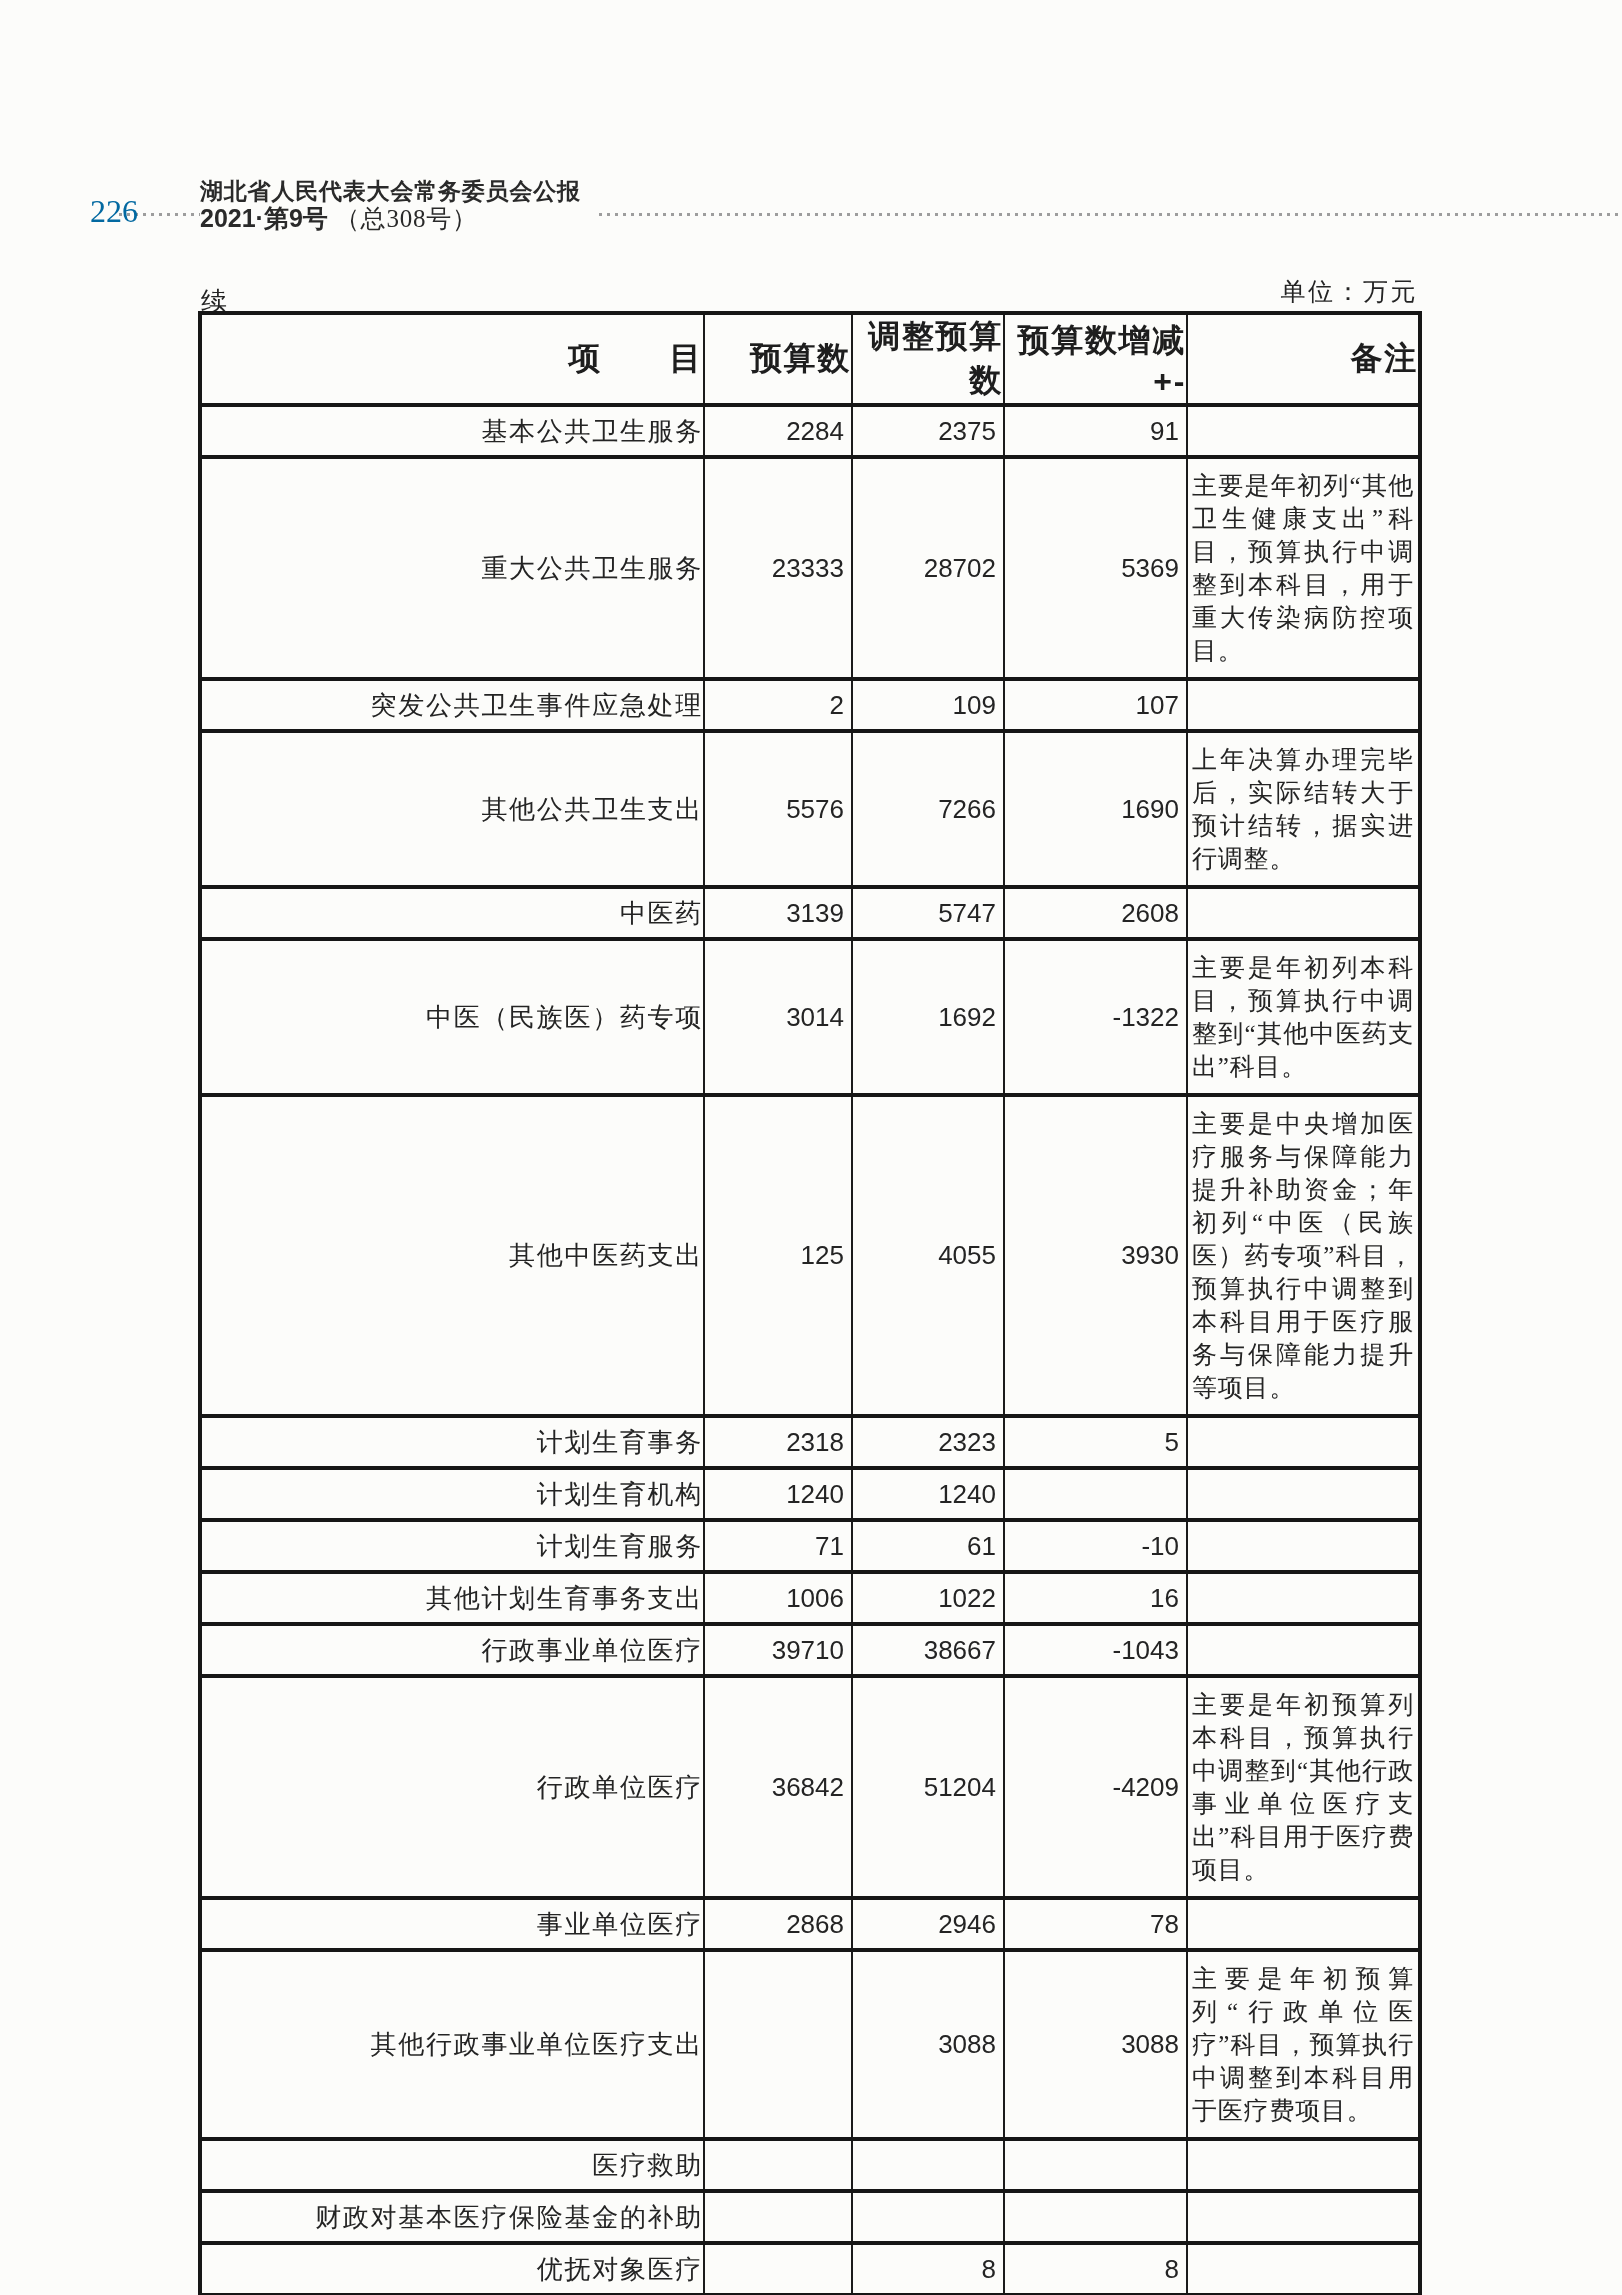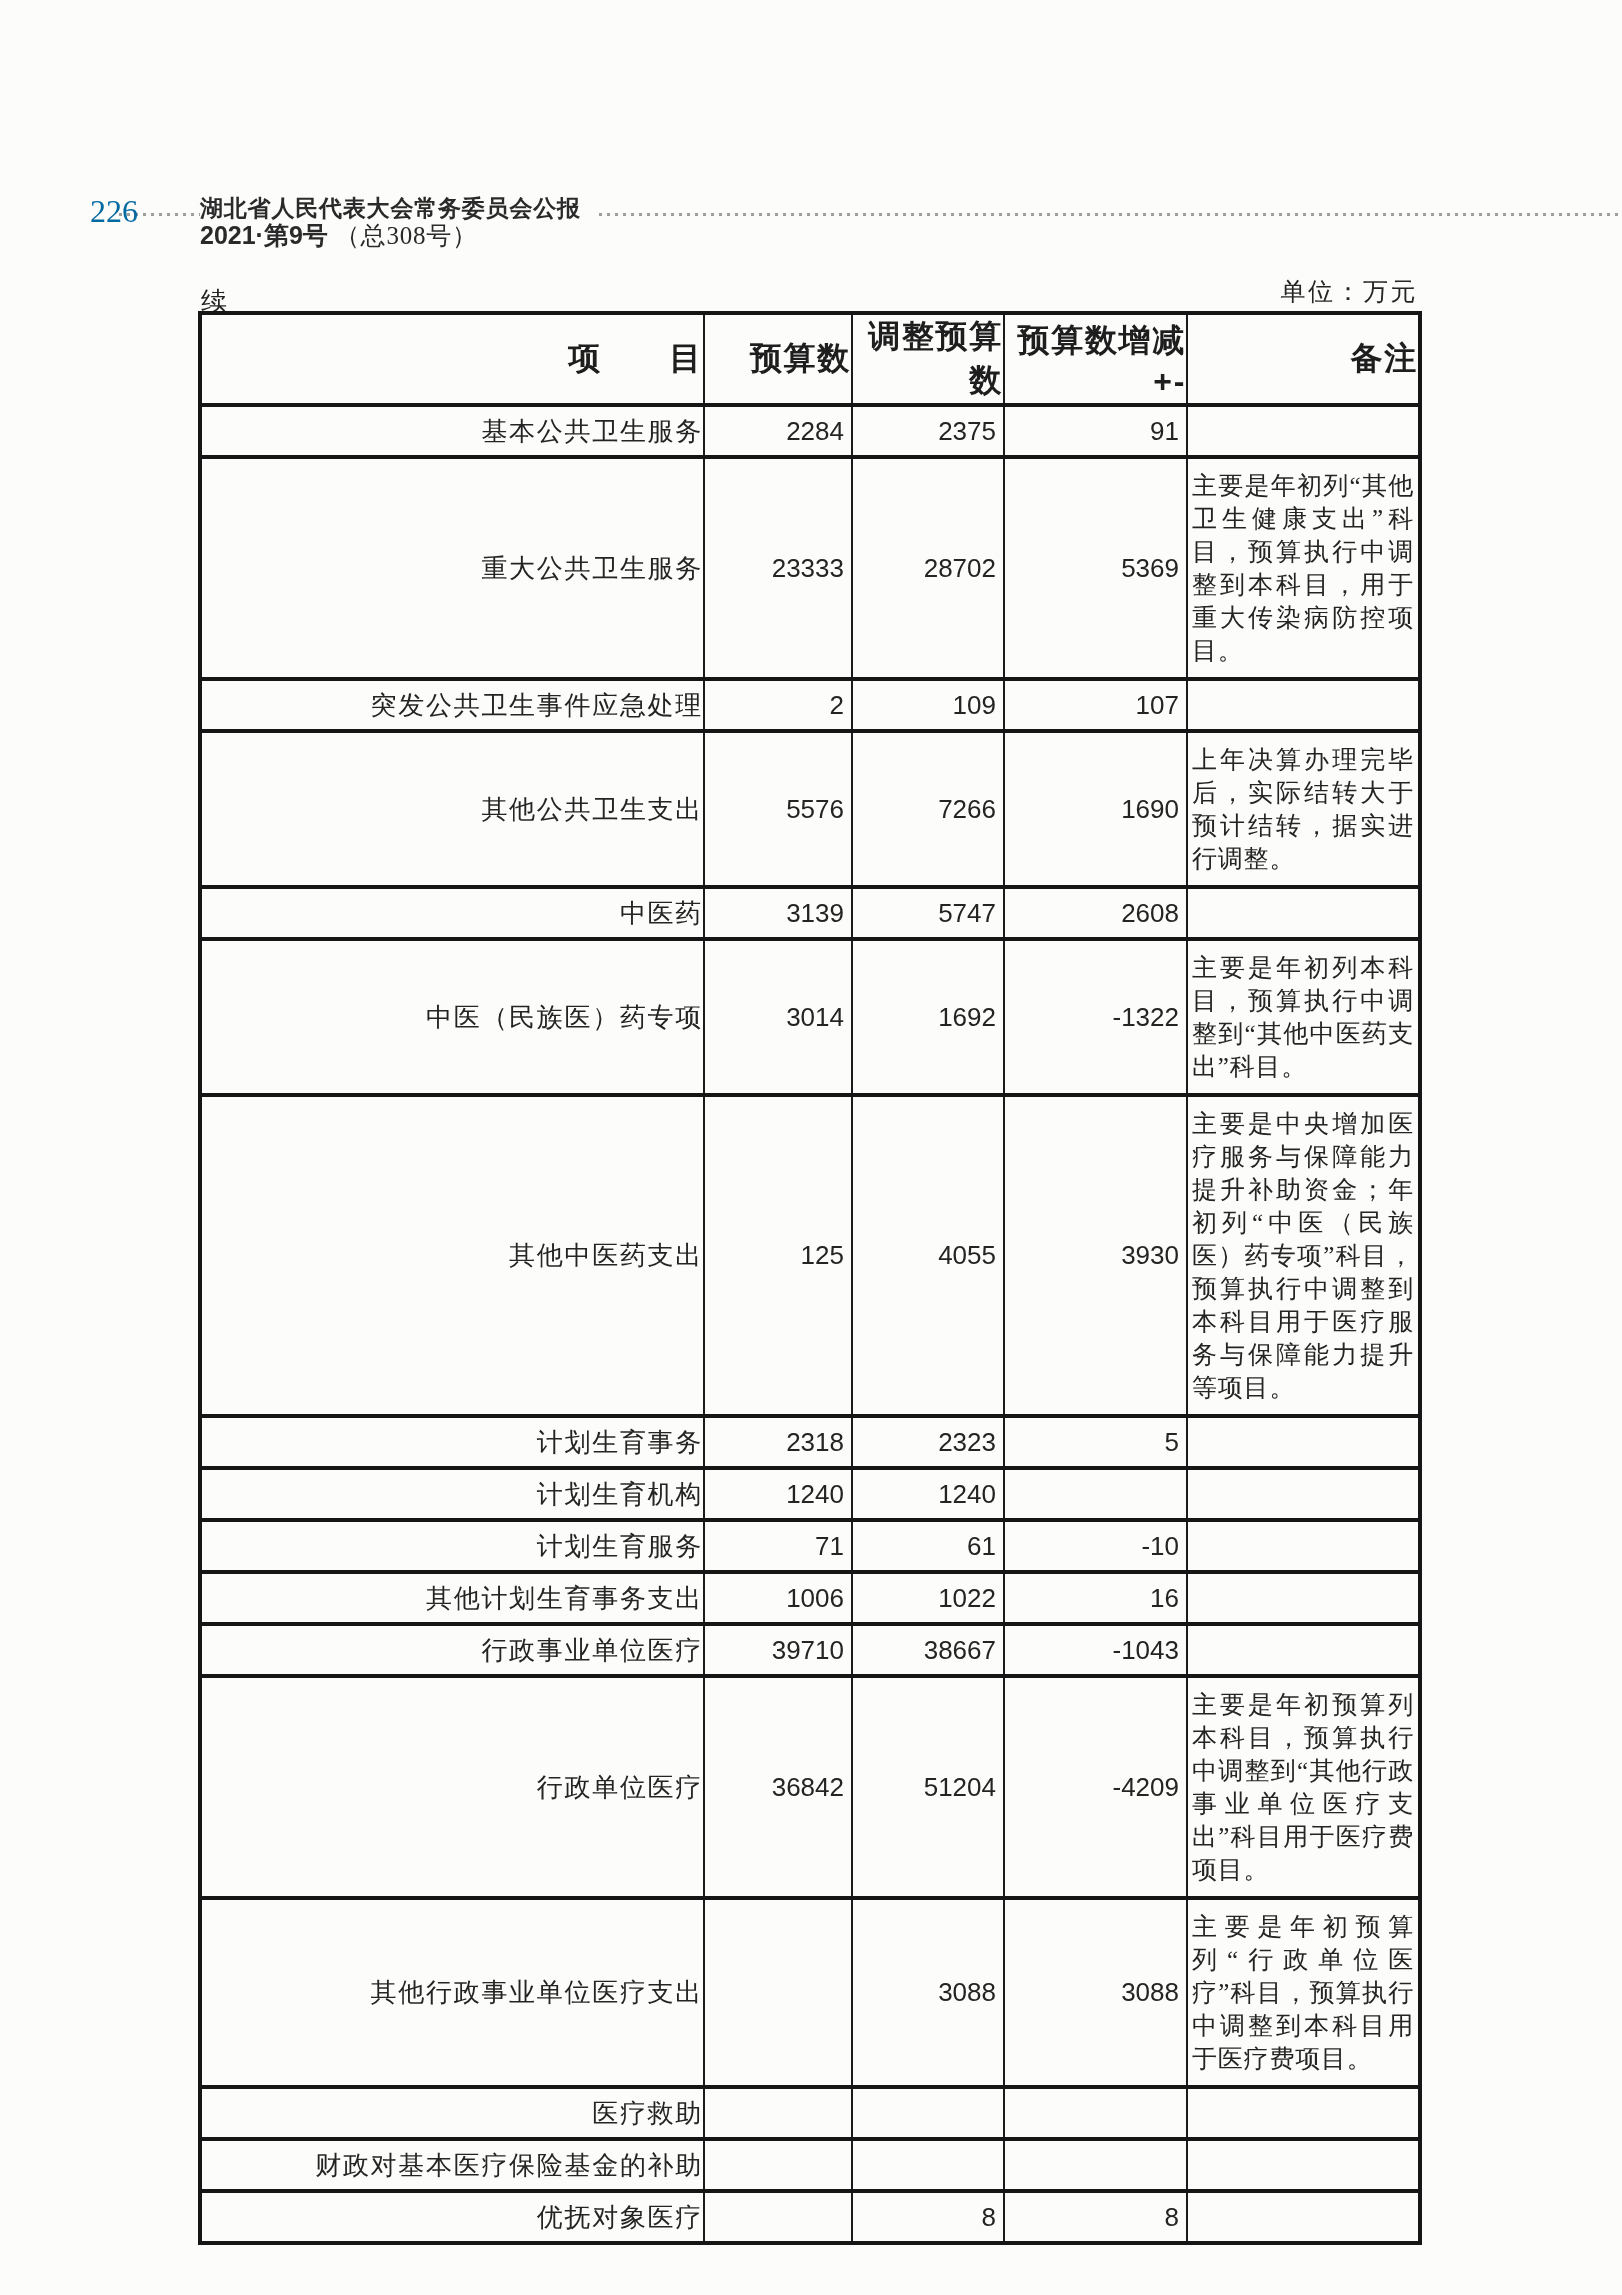--- a/index.html
+++ b/index.html
@@ -28,21 +28,21 @@
     left: 119px;
     right: 0;
     top: 213px;
     height: 3.4px;
     background: repeating-linear-gradient(to right, #9d9d9d 0 3px, transparent 3px 8px);
     z-index: 0;
   }
   .masthead {
     position: absolute;
     left: 200px;
-    top: 196px;
+    top: 179px;
     z-index: 1;
     background: #fcfcfa;
     padding: 0 18.6px 6.8px 0;
     font-family: "Liberation Sans", "DejaVu Sans", sans-serif;
   }
   .masthead .pub-title {
     font-size: 23px;
     font-weight: 700;
     letter-spacing: 0.8px;
     color: #2a2a2a;
@@ -269,20 +269,27 @@
             <td class="cell-note"></td>
           </tr>
           <tr>
             <td class="cell-item lvl2">行政单位医疗</td>
             <td class="cell-num">36842</td>
             <td class="cell-num">51204</td>
             <td class="cell-num">-4209</td>
             <td class="cell-note">主要是年初预算列本科目，预算执行中调整到“其他行政事业单位医疗支出”科目用于医疗费项目。</td>
           </tr>
           <tr>
+            <td class="cell-item lvl2">事业单位医疗</td>
+            <td class="cell-num">2868</td>
+            <td class="cell-num">2946</td>
+            <td class="cell-num">78</td>
+            <td class="cell-note"></td>
+          </tr>
+          <tr>
             <td class="cell-item lvl2">其他行政事业单位医疗支出</td>
             <td class="cell-num"></td>
             <td class="cell-num">3088</td>
             <td class="cell-num">3088</td>
             <td class="cell-note">主要是年初预算列“行政单位医疗”科目，预算执行中调整到本科目用于医疗费项目。</td>
           </tr>
           <tr>
             <td class="cell-item lvl1">医疗救助</td>
             <td class="cell-num"></td>
             <td class="cell-num"></td>

